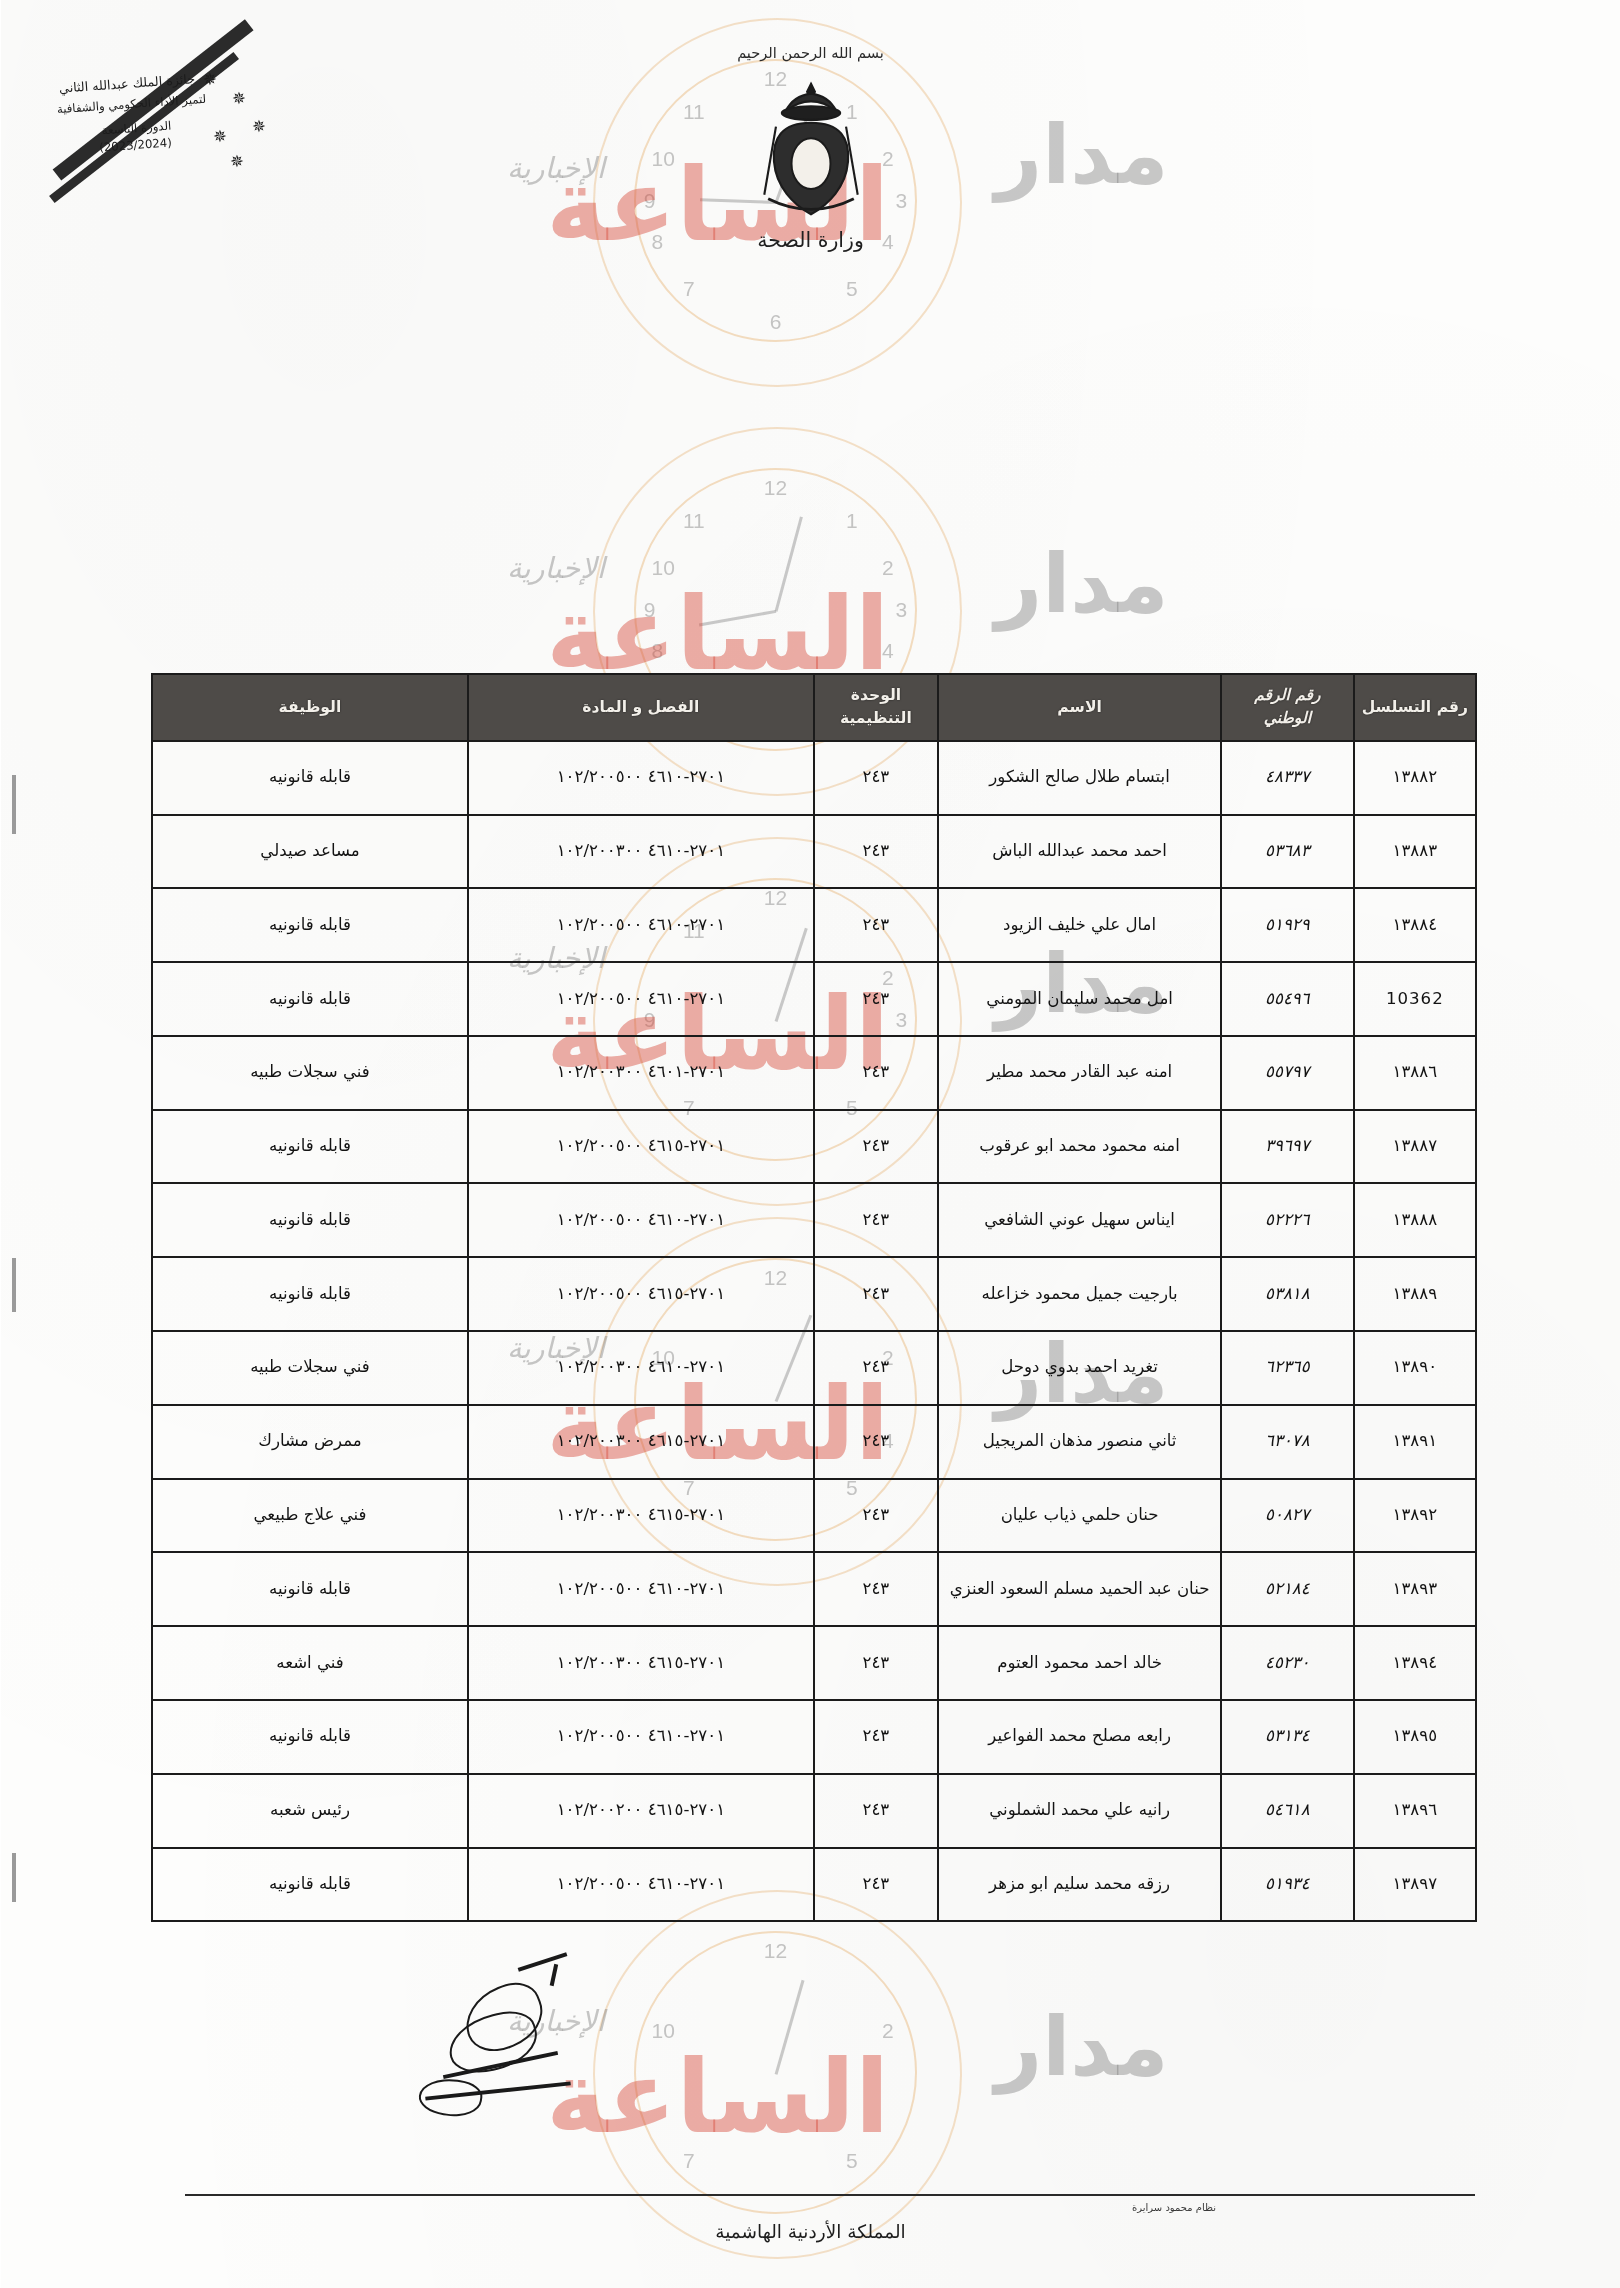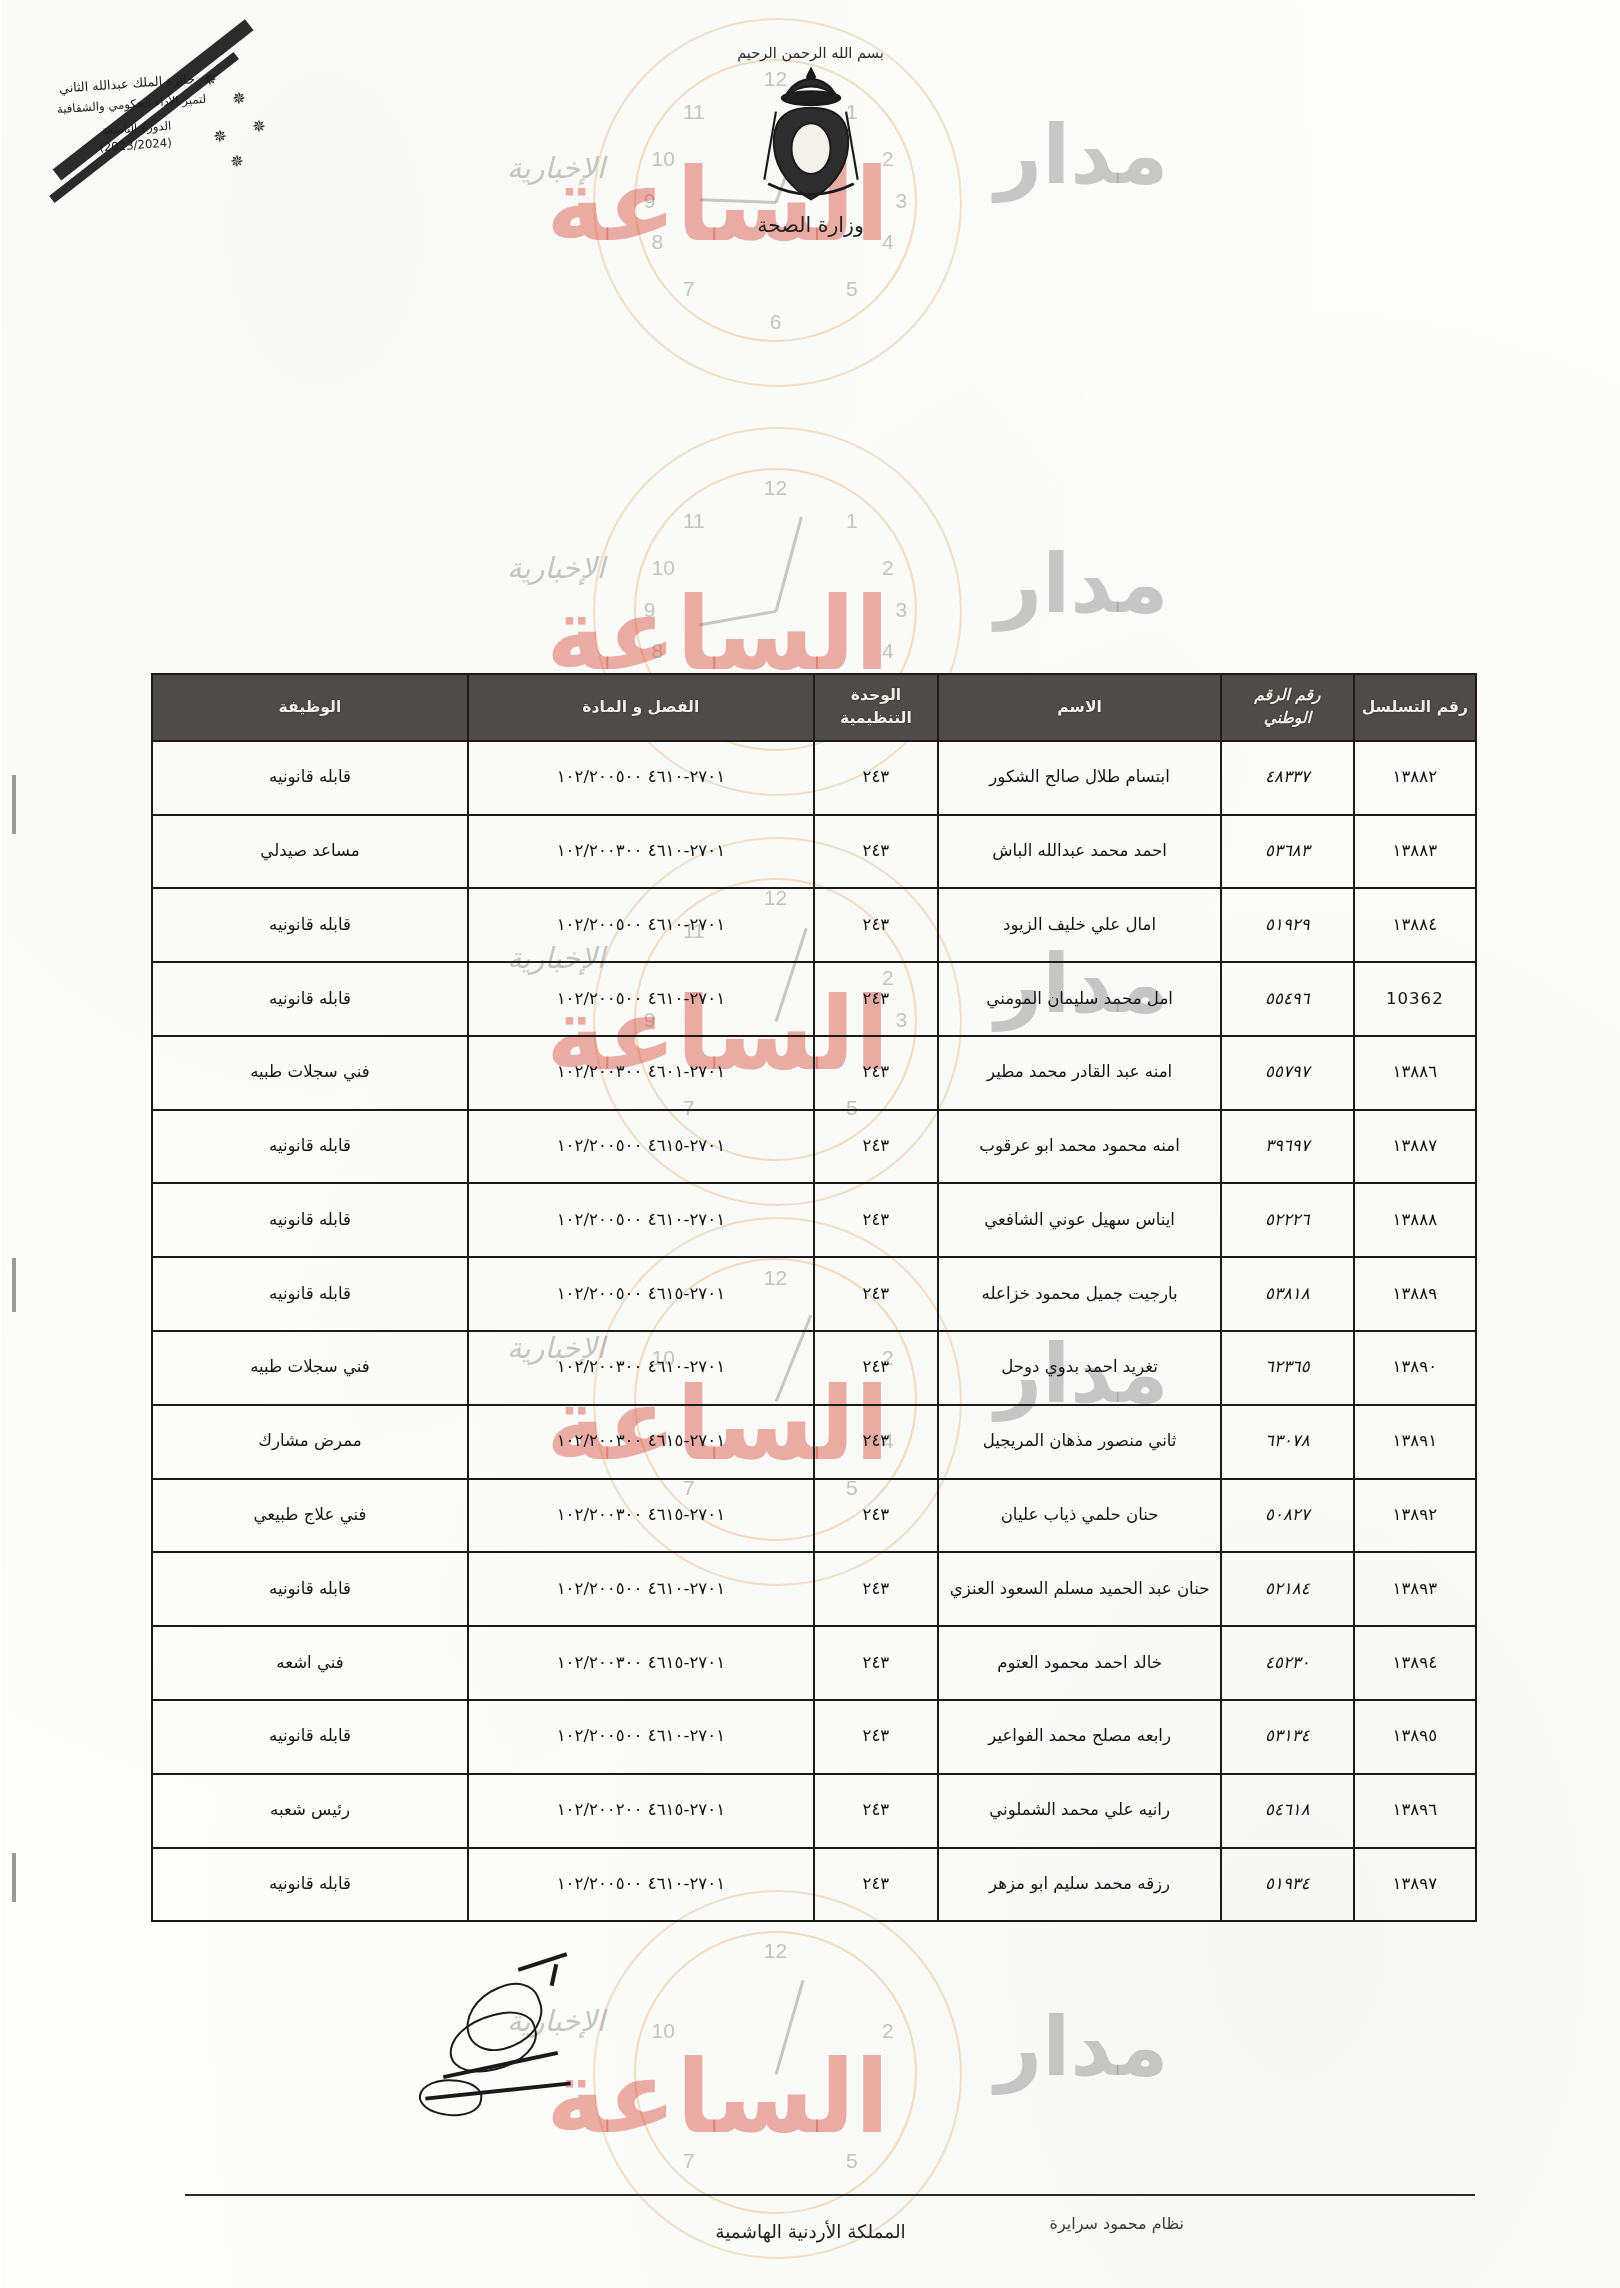--- a/index.html
+++ b/index.html
@@ -108,21 +108,21 @@
     position: absolute;
     left: 50%;
     transform: translateX(-50%);
     top: 44px;
     width: 293px;
     text-align: center;
   }
   .crest .basmala {
     font-size: 14.6px;
     color: #2a2a2a;
-    margin-bottom: 2px;
+    margin-bottom: 17px;
     font-family: "DejaVu Sans", sans-serif;
   }
   .crest-img {
     width: 137px;
     height: 146px;
     margin: 0 auto;
     position: relative;
   }
   .crest .ministry {
     font-size: 20.5px;
@@ -240,25 +240,24 @@
   }
   .footer .rule {
     position: absolute;
     left: 185px;
     right: 146px;
     top: -27px;
     border-top: 2px solid #2a2a2a;
   }
   .footer .smallnote {
     position: absolute;
-    right: 437px;
+    right: 405px;
     top: -19.5px;
-    font-size: 16px;
+    font-size: 10px;
     color: #3a3a3a;
-    margin-top: 12px;
   }
   .edge-mark {
     position: absolute;
     left: 11.7px;
     width: 3.9px;
     background: #9a9a9a;
   }
 </style>
 </head>
 <body>

